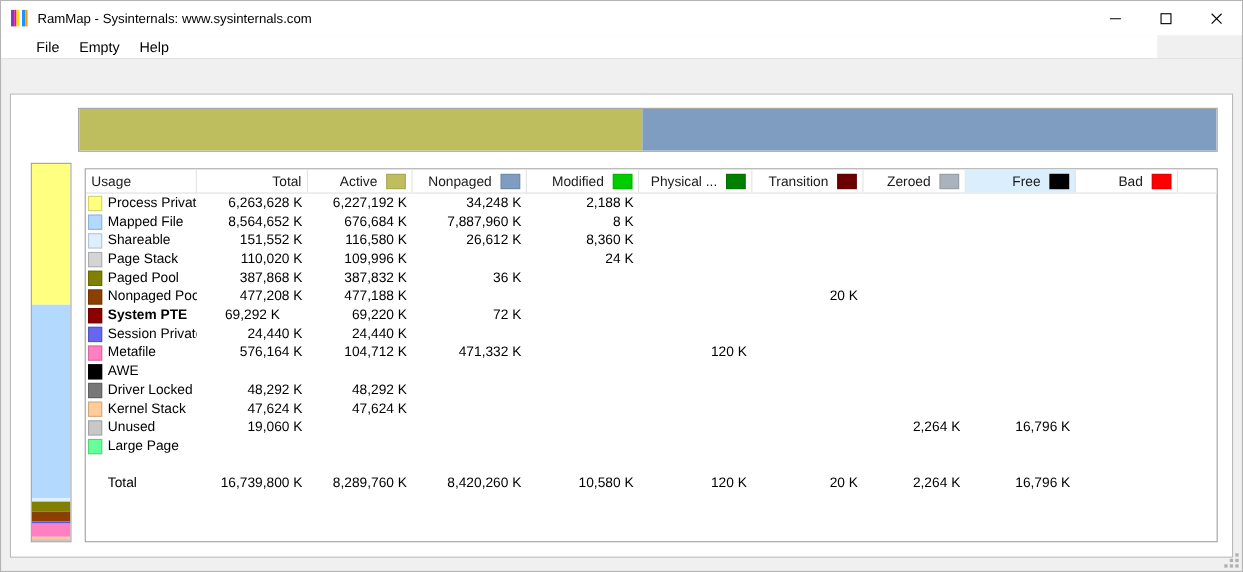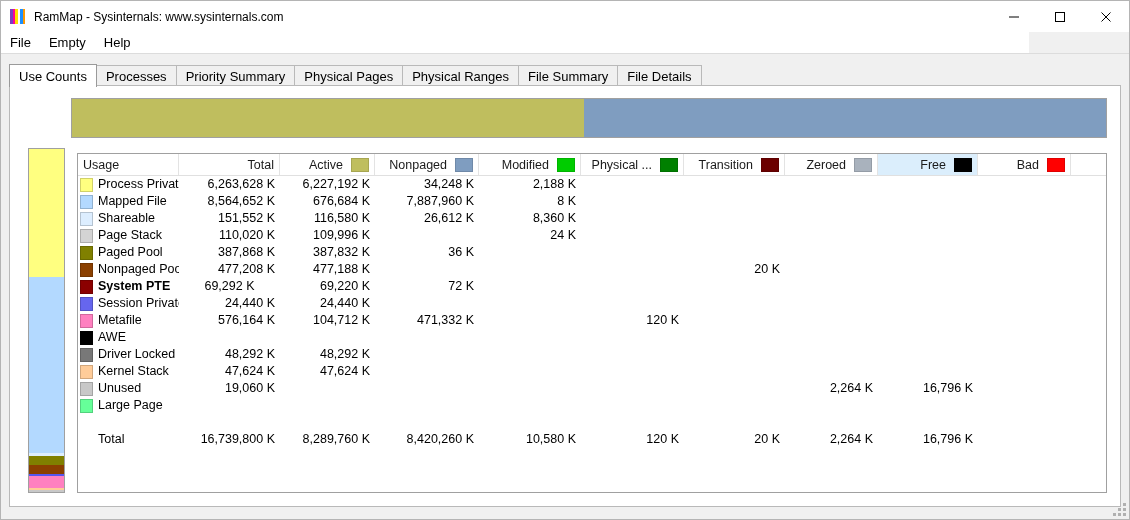--- a/index.html
+++ b/index.html
@@ -37,21 +37,21 @@
     width:46px;height:31px;display:flex;align-items:center;justify-content:center;
     color:#000;
   }
   .wc svg{display:block;}
 
   
   .menubar{
     position:absolute;left:0;top:31px;width:1028px;height:21px;
     background:#ffffff;
     display:flex;align-items:center;
-    font-size:13px;color:#000;
+    font-size:13px;color:#000;padding-left:23px;
   }
   .menubar .mi{padding:2px 9px;white-space:nowrap;}
   .menu-sep{
     position:absolute;left:0;top:52px;width:1128px;height:2px;
     background:linear-gradient(to bottom,#dcdcdc 0 1px,#f0f0f0 1px 2px);
   }
 
   
   .tabstrip{
     position:absolute;left:8px;top:63px;width:1112px;height:22px;
@@ -203,29 +203,20 @@
     </div>
   </div>
 
   <div class="menubar">
     <div class="mi">File</div>
     <div class="mi">Empty</div>
     <div class="mi">Help</div>
   </div>
   <div class="menu-sep"></div>
 
-  <div class="tabstrip">
-    <div class="tab active">Use Counts</div>
-    <div class="tab">Processes</div>
-    <div class="tab">Priority Summary</div>
-    <div class="tab">Physical Pages</div>
-    <div class="tab">Physical Ranges</div>
-    <div class="tab">File Summary</div>
-    <div class="tab">File Details</div>
-  </div>
 
   <div class="tabpage"></div>
 
   <div class="topbar-frame" id="topbar">
       <i style="background: rgb(191, 190, 94); width: 49.5%;"></i>
       <i style="background: rgb(127, 157, 192); width: 50.5%;"></i>
     </div>
 
   <div class="sidebar-frame" id="sidebar">
       <i style="background: rgb(255, 255, 128); height: 37.4%;"></i>

